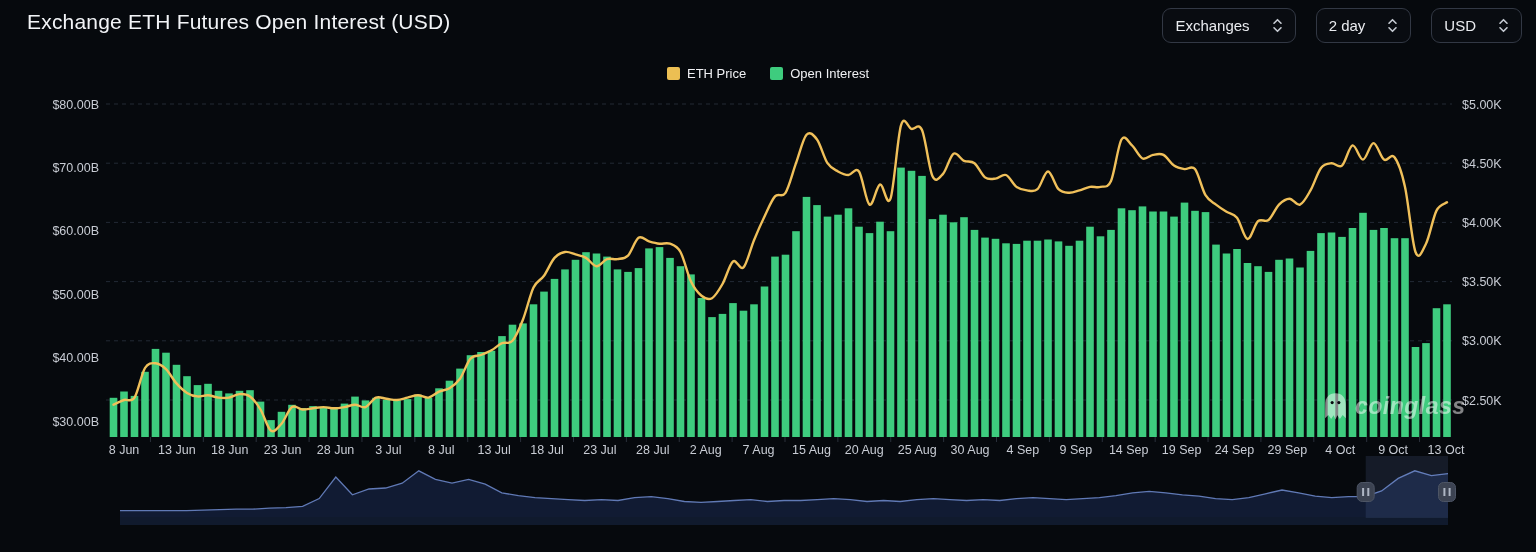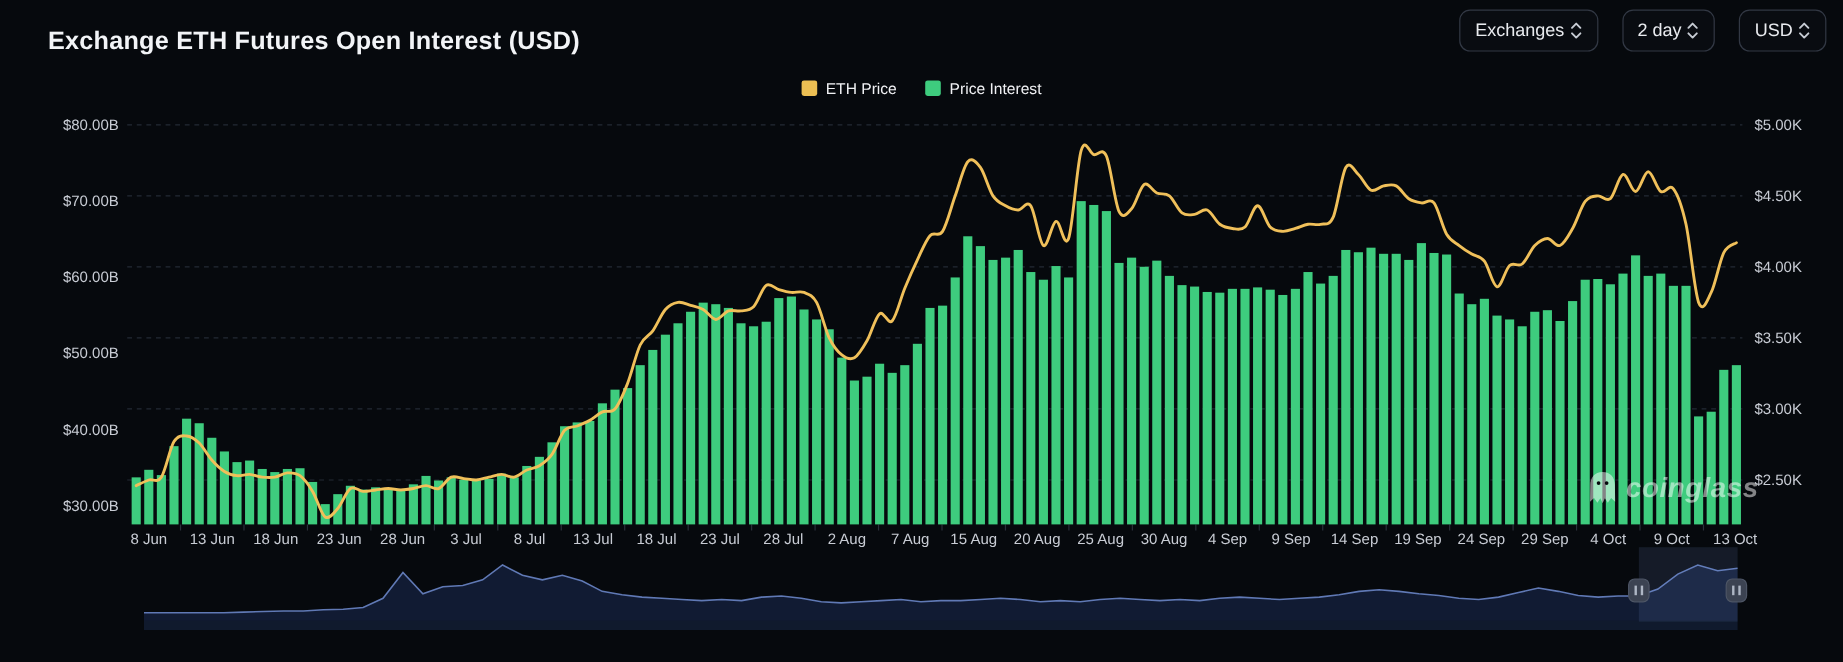--- a/index.html
+++ b/index.html
@@ -2,28 +2,28 @@
 <html><head>
 <meta charset="utf-8">
 <style>
   html,body{margin:0;padding:0;background:#06090d;}
   .app{
     position:relative;width:1536px;height:552px;overflow:hidden;
     background:#06090d;color:#eaecef;
     font-family:"Liberation Sans", sans-serif;
   }
   .title{
-    position:absolute;left:27px;top:10px;margin:13px;
-    font-size:21px;font-weight:700;color:#f2f4f7;letter-spacing:.2px;
+    position:absolute;left:27px;top:10px;margin:0;
+    font-size:21px;font-weight:400;color:#f2f4f7;letter-spacing:.2px;
   }
   .controls{
     position:absolute;right:14px;top:8px;display:flex;gap:20px;z-index:5;
   }
   .select-btn{
-    display:flex;align-items:center;gap:4px;height:33px;padding:0 12px;
+    display:flex;align-items:center;gap:22px;height:33px;padding:0 12px;
     border:1px solid #323844;border-radius:9px;background:#090c11;
     color:#e9ebef;font-size:15px;cursor:pointer;white-space:nowrap;
     font-family:"Liberation Sans", sans-serif;
   }
   .legend{
     position:absolute;left:0;right:0;top:66px;display:flex;justify-content:center;
     gap:24px;z-index:4;
   }
   .legend-item{display:flex;align-items:center;gap:7px;font-size:13px;color:#f0f1f4;cursor:pointer;}
   .legend-swatch{width:13px;height:13px;border-radius:2px;display:inline-block;}
@@ -62,21 +62,21 @@
         </svg>
       </div>
     </div>
   <div class="legend" id="legend">
       <div class="legend-item">
         <span class="legend-swatch" style="background: rgb(236, 191, 83);"></span>
         <span>ETH Price</span>
       </div>
       <div class="legend-item">
         <span class="legend-swatch" style="background: rgb(62, 204, 126);"></span>
-        <span>Price Interest</span>
+        <span>Open Interest</span>
       </div>
     </div>
   <svg class="chart-svg" id="chart-svg" width="1536" height="552" viewBox="0 0 1536 552">
       <g>
         <line x1="106" x2="1452" y1="400" y2="400" stroke="#232a35" stroke-width="1" stroke-dasharray="4 4"></line>
         <line x1="106" x2="1452" y1="340.8" y2="340.8" stroke="#232a35" stroke-width="1" stroke-dasharray="4 4"></line>
         <line x1="106" x2="1452" y1="281.6" y2="281.6" stroke="#232a35" stroke-width="1" stroke-dasharray="4 4"></line>
         <line x1="106" x2="1452" y1="222.39999999999998" y2="222.39999999999998" stroke="#232a35" stroke-width="1" stroke-dasharray="4 4"></line>
         <line x1="106" x2="1452" y1="163.2" y2="163.2" stroke="#232a35" stroke-width="1" stroke-dasharray="4 4"></line>
         <line x1="106" x2="1452" y1="104" y2="104" stroke="#232a35" stroke-width="1" stroke-dasharray="4 4"></line>

